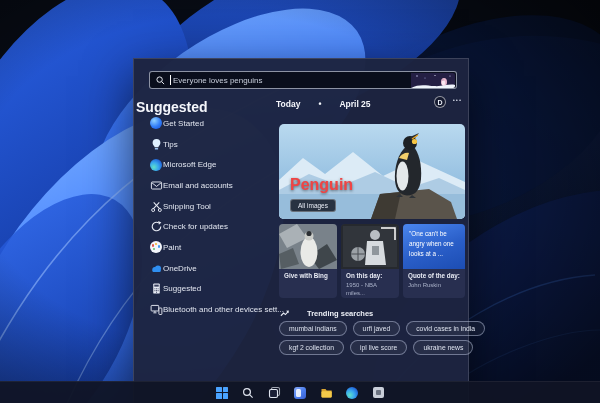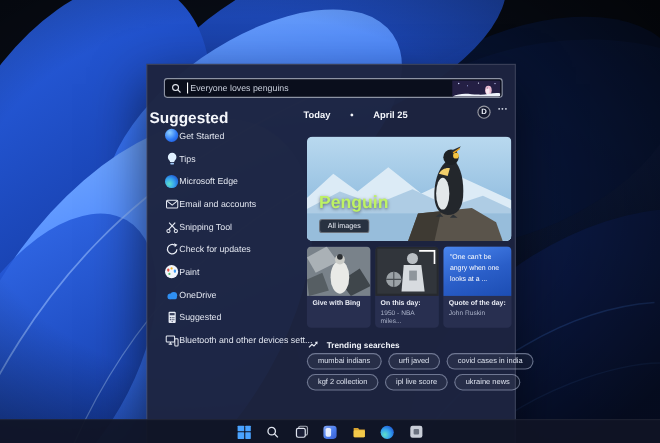--- a/index.html
+++ b/index.html
@@ -64,40 +64,40 @@
     display:flex; align-items:center; justify-content:center;
   }
   .feed-more { position:absolute; right:6px; top:38px; font-size:6px; letter-spacing:1px; color:#cfd4e2; }
 
   .hero-card {
     position:absolute; left:145px; top:65px; width:186px; height:95px;
     border-radius:5px; overflow:hidden; cursor:pointer;
   }
   .hero-title {
     position:absolute; left:11px; bottom:25px; font-size:16px; font-weight:bold;
-    color:#bef264; text-shadow:0 1px 3px rgba(0,0,0,0.55);
+    color:#ef4444; text-shadow:0 1px 3px rgba(0,0,0,0.55);
   }
   .hero-pill {
     position:absolute; left:11px; bottom:7px;
     background:rgba(16,20,30,0.82); border:1px solid rgba(255,255,255,0.3);
     border-radius:3px; color:#e8ecf5; font-size:6.5px; padding:2px 7px; cursor:pointer;
   }
 
   .cards-row { position:absolute; left:145px; top:165px; width:186px; height:74px; display:flex; gap:4px; }
   .mini-card { background:#282f50; border-radius:4px; overflow:hidden; position:relative; cursor:pointer; flex:0 0 auto; }
   .mini-card .img { width:100%; height:45px; display:block; }
   .mini-card .cap { padding:3px 5px 0 5px; font-size:6.3px; font-weight:bold; color:#e8ebf4; line-height:1.4; }
   .mini-card .cap2 { padding:0 5px; font-size:6px; color:#a9b1c8; line-height:1.4; }
   .quote-box {
     width:100%; height:45px; background:linear-gradient(160deg,#4a86ef 0%, #2a5ec8 55%, #1c4db3 100%);
     color:#ffffff; font-size:6.3px; line-height:1.55; padding:5px 6px;
   }
 
   .trending-head {
-    position:absolute; left:146px; top:250px; display:flex; align-items:center; gap:8px;
+    position:absolute; left:146px; top:250px; display:flex; align-items:center; gap:18px;
     font-size:7.5px; font-weight:bold; color:#eef1f8;
   }
   .chips-row { position:absolute; left:145px; display:flex; gap:6px; }
   .chips-row.r1 { top:262px; }
   .chips-row.r2 { top:281px; }
   .chip {
     border:1px solid rgba(186,196,222,0.5); border-radius:9px;
     background:rgba(255,255,255,0.05); color:#dde2ee;
     font-size:6.8px; padding:3px 9px; white-space:nowrap; cursor:pointer;
   }

